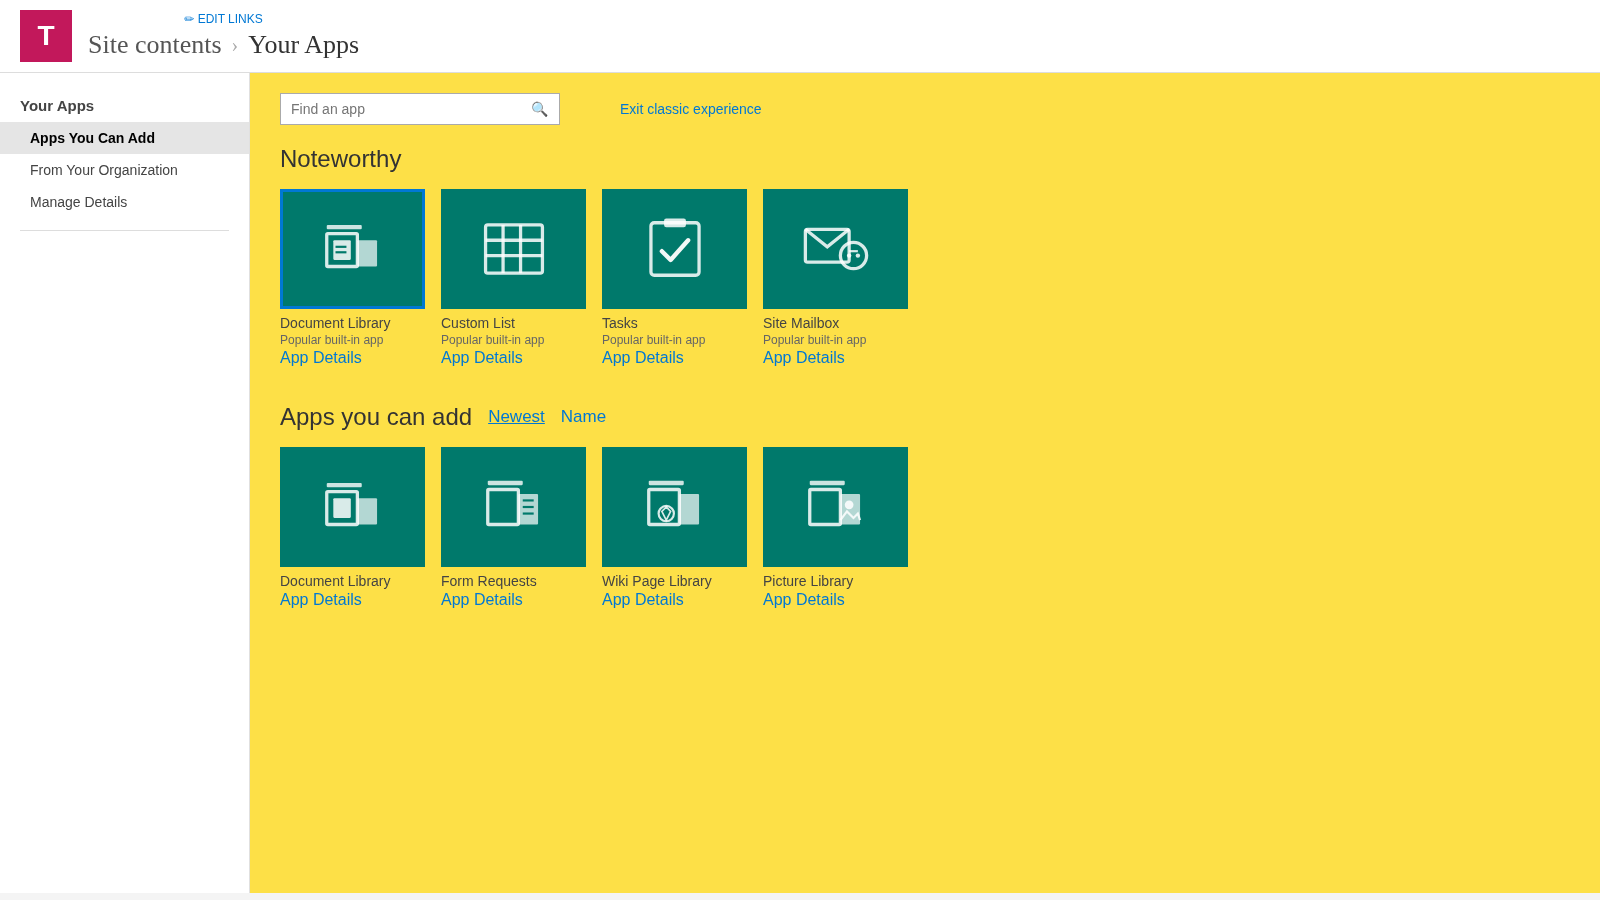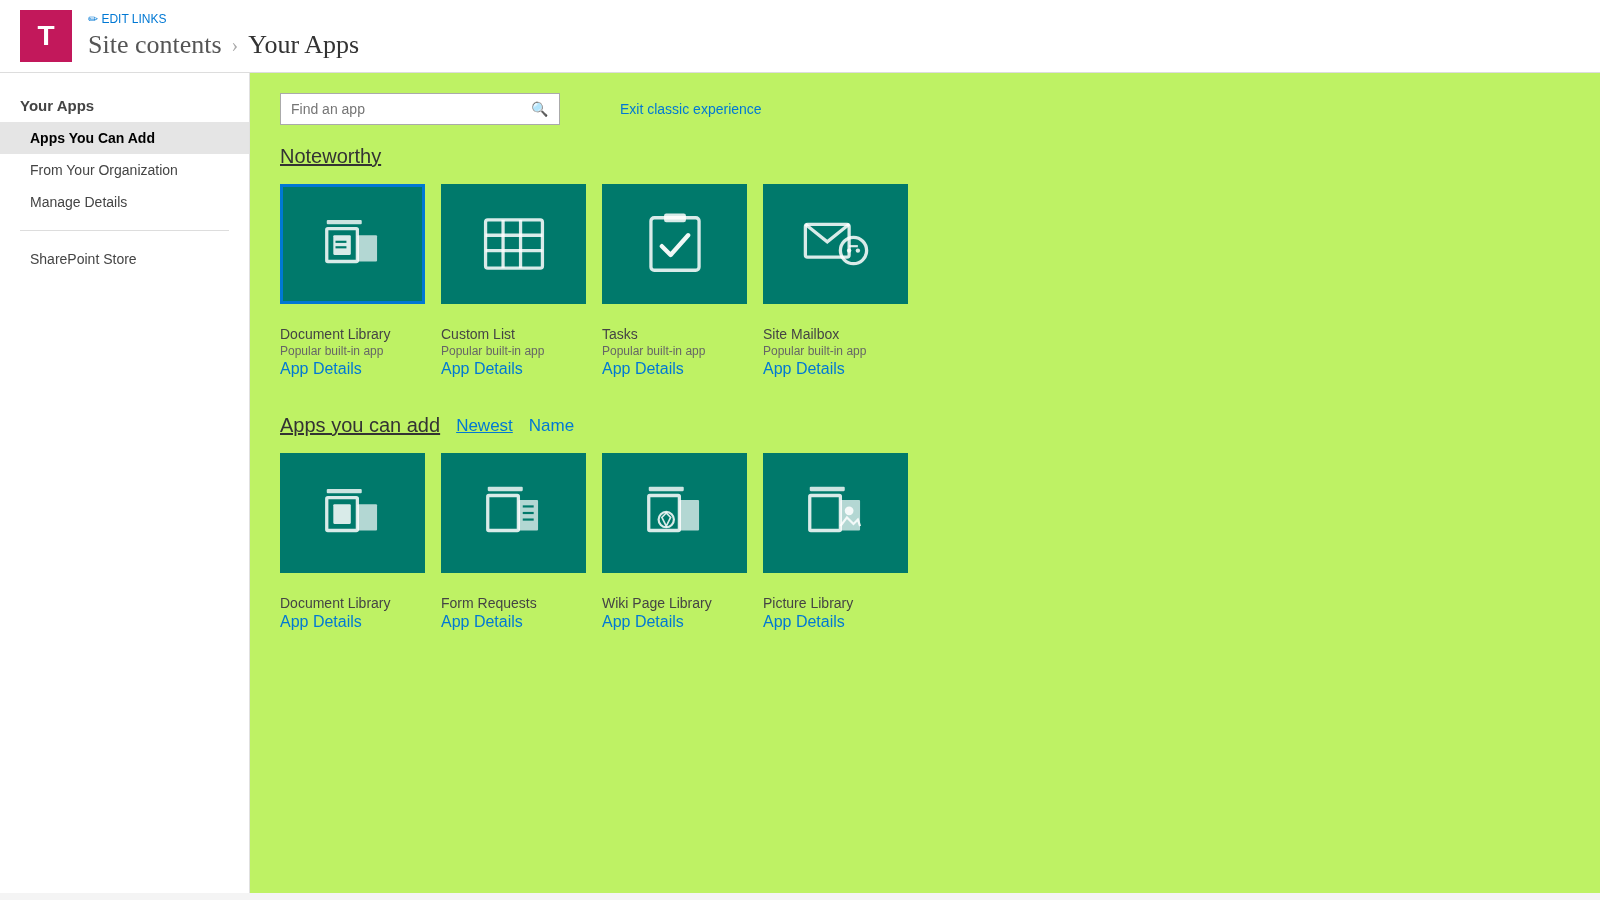--- a/index.html
+++ b/index.html
@@ -4,48 +4,48 @@
   <style>
     * { box-sizing: border-box; margin: 0; padding: 0; }
     body { font-family: 'Segoe UI', Tahoma, sans-serif; background: #f4f4f4; color: #333; }
 
     .top-bar { background: #fff; padding: 10px 20px; border-bottom: 1px solid #ddd; display: flex; align-items: center; gap: 16px; }
     .app-icon { width: 52px; height: 52px; background: #c2185b; display: flex; align-items: center; justify-content: center; color: #fff; font-size: 28px; font-weight: bold; flex-shrink: 0; }
     .breadcrumb { font-size: 26px; color: #555; display: flex; align-items: center; gap: 10px; font-family: Liberation Serif, serif; }
     .breadcrumb .separator { color: #aaa; font-size: 20px; }
     .breadcrumb .current { color: #333; font-weight: 300; }
     .header-top { display: flex; flex-direction: column; }
-    .header-top .edit-links-row { font-size: 12px; color: #0078d4; cursor: pointer; margin-bottom: 4px; }
+    .header-top .edit-links-row { font-size: 12px; color: #0078d4; cursor: pointer; margin-bottom: 4px; text-align: center; }
 
     .layout { display: flex; min-height: calc(900px - 80px); }
 
     .sidebar { width: 250px; background: #fff; border-right: 1px solid #e0e0e0; padding: 16px 0; flex-shrink: 0; }
     .sidebar-section-title { padding: 8px 20px; font-size: 15px; color: #444; font-weight: 600; cursor: pointer; }
     .sidebar-item { padding: 8px 20px 8px 30px; font-size: 14px; color: #444; cursor: pointer; }
     .sidebar-item.active { background: #e5e5e5; font-weight: 600; color: #000; }
     .sidebar-divider { border: none; border-top: 1px solid #ddd; margin: 12px 20px; }
 
-    .main { flex: 1; padding: 20px 30px; background: #bef264; }
+    .main { flex: 1; padding: 20px 30px; background: #fde047; }
 
     .search-bar { display: flex; align-items: center; margin-bottom: 20px; gap: 12px; }
     .search-input-wrap { display: flex; align-items: center; border: 1px solid #aaa; background: #fff; width: 280px; }
     .search-input-wrap input { border: none; outline: none; padding: 7px 10px; font-size: 14px; width: 240px; }
     .search-input-wrap .search-btn { background: #fff; border: none; padding: 7px 10px; cursor: pointer; color: #555; font-size: 14px; }
     .exit-classic { font-size: 14px; color: #0078d4; cursor: pointer; margin-left: 48px; }
 
-    .section-title { font-size: 20px; font-weight: 300; color: #333; margin-bottom: 16px; text-decoration: underline; }
+    .section-title { font-size: 24px; font-weight: 300; color: #333; margin-bottom: 16px; }
 
     .app-grid { display: flex; flex-wrap: wrap; gap: 16px; margin-bottom: 36px; }
 
     .app-card { width: 145px; cursor: pointer; }
     .app-card-noteworthy { width: 145px; cursor: pointer; }
     .app-tile { width: 145px; height: 120px; background: #00796b; display: flex; align-items: center; justify-content: center; border-radius: 0; position: relative; }
     .app-tile.selected { border: 3px solid #0078d4; }
     .app-tile svg { width: 70px; height: 70px; fill: rgba(255,255,255,0.9); }
-    .app-name { font-size: 14px; color: #444; margin-top: 22px; font-weight: 400; }
+    .app-name { font-size: 14px; color: #444; margin-top: 6px; font-weight: 400; }
     .app-subtitle { font-size: 12px; color: #666; margin-top: 2px; }
     .app-details-link { font-size: 16px; color: #0078d4; cursor: pointer; margin-top: 2px; }
 
     .section-header { display: flex; align-items: center; gap: 16px; margin-bottom: 16px; }
     .sort-link { font-size: 17px; color: #0078d4; cursor: pointer; }
     .sort-link.active { color: #0078d4; text-decoration: underline; }
   </style>
 </head>
 <body>
 
@@ -62,21 +62,20 @@
 </div>
 
 <div class="layout">
 
   <div class="sidebar">
     <div class="sidebar-section-title">Your Apps</div>
     <div class="sidebar-item active">Apps You Can Add</div>
     <div class="sidebar-item">From Your Organization</div>
     <div class="sidebar-item">Manage Details</div>
     <hr class="sidebar-divider">
-    <div class="sidebar-item">SharePoint Store</div>
   </div>
 
   <div class="main">
 
     <div class="search-bar">
       <div class="search-input-wrap">
         <input type="text" placeholder="Find an app" style="">
         <button class="search-btn">🔍</button>
       </div>
       <span class="exit-classic">Exit classic experience</span>

